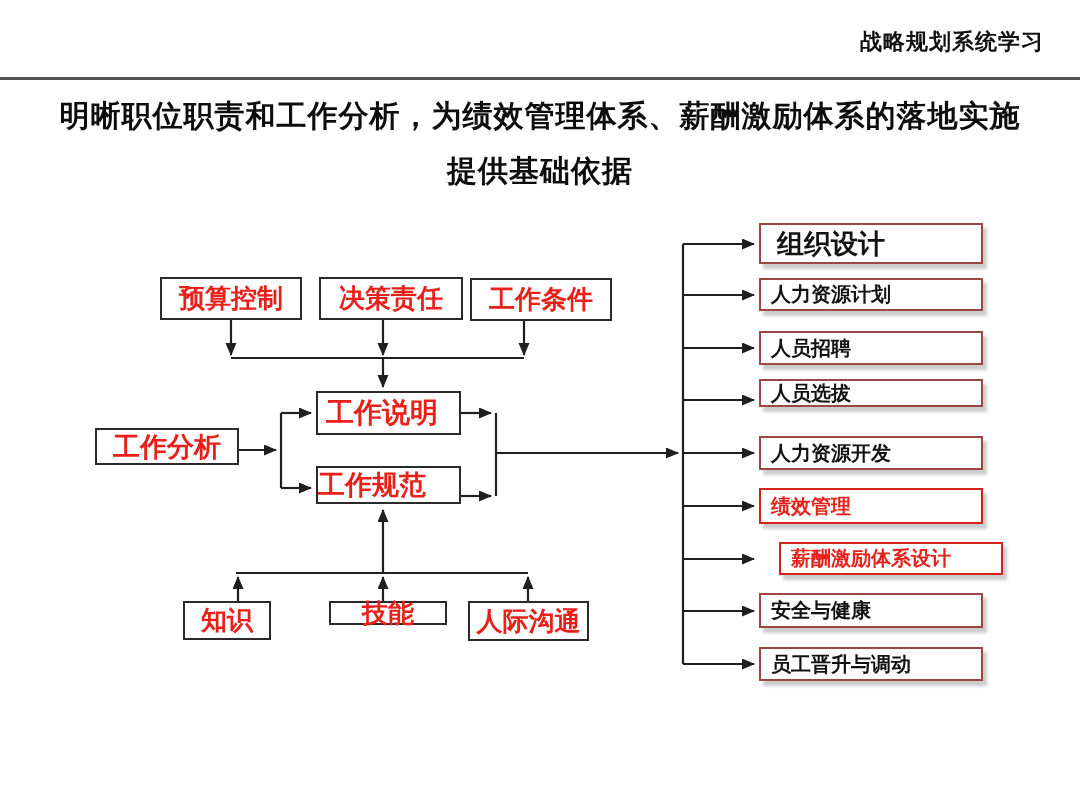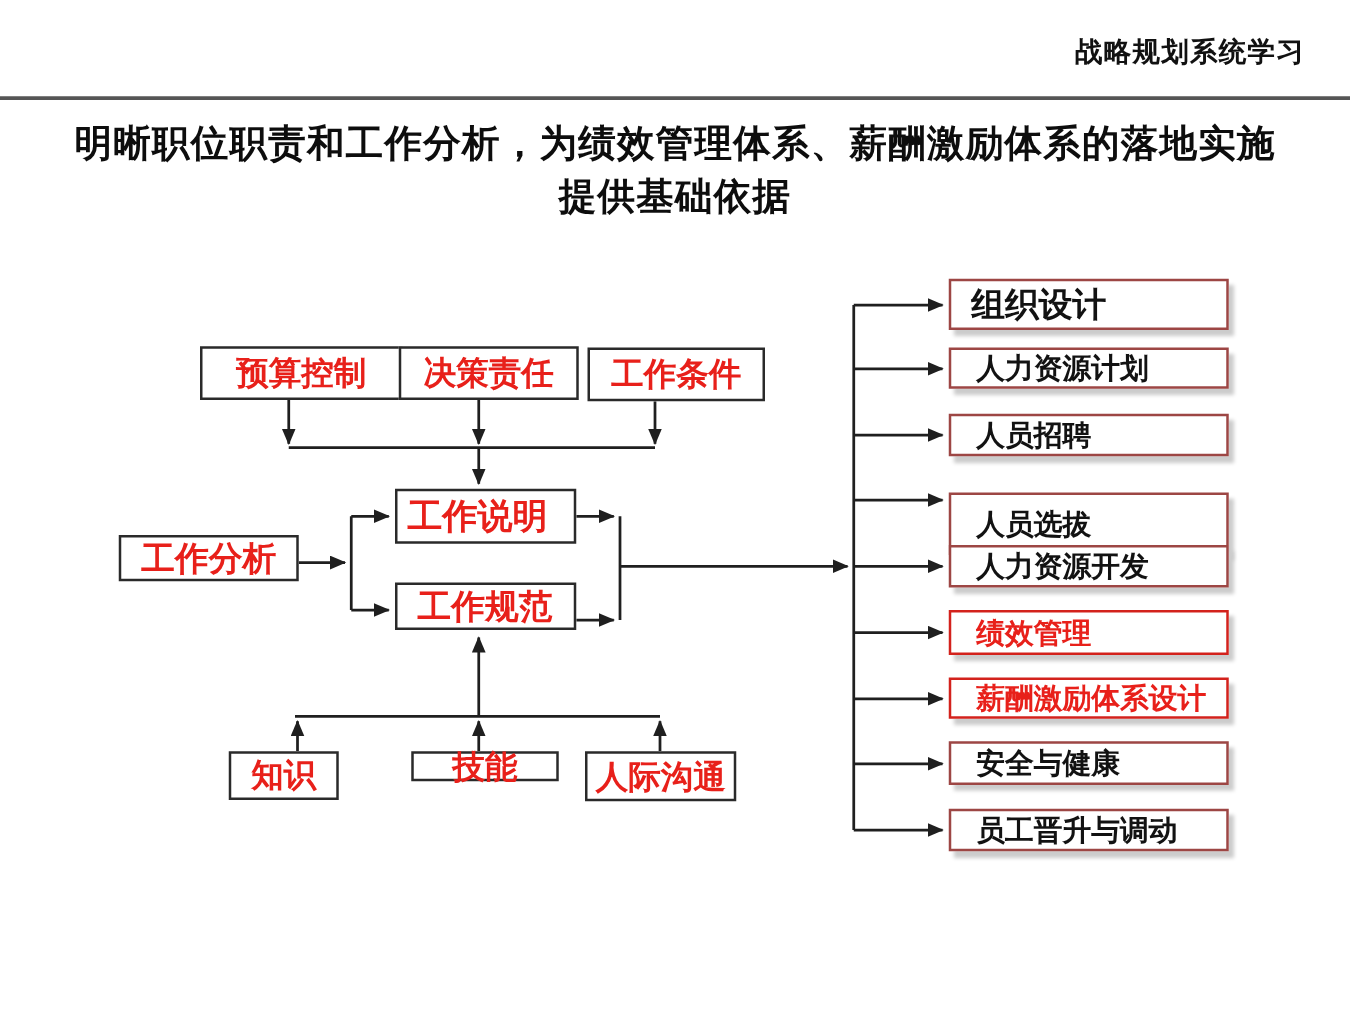--- a/index.html
+++ b/index.html
@@ -37,21 +37,21 @@
   .title-wrap {
     position: absolute;
     top: 96px;
     left: 0;
     width: 1080px;
     text-align: center;
     color: var(--title-color, #0d0d0d);
     font-weight: bold;
   }
   .title-line1 { font-size: 30px; line-height: 40px; letter-spacing: 1px; }
-  .title-line2 { font-size: 30px; line-height: 40px; margin-top: 2px; letter-spacing: 1px; }
+  .title-line2 { font-size: 30px; line-height: 40px; margin-top: 15px; letter-spacing: 1px; }
 
   
   #connectors {
     position: absolute;
     top: 0; left: 0;
     width: 1080px;
     height: 810px;
   }
   #connectors .ln {
     stroke: var(--connector, #1f1f1f);
@@ -67,59 +67,59 @@
     border: 2px solid var(--node-border, #2a2a2a);
     color: var(--accent-red, #e8201a);
     font-weight: bold;
     display: flex;
     align-items: center;
     justify-content: center;
     font-size: 26px;
     white-space: nowrap;
   }
 
-  #node-budget        { left: 160px; top: 277px; width: 162px; height: 43px; }
+  #node-budget        { left: 160px; top: 277px; width: 142px; height: 43px; }
   #node-decision      { left: 319px; top: 277px; width: 144px; height: 43px; }
   #node-conditions    { left: 470px; top: 278px; width: 142px; height: 43px; }
   #node-analysis      { left:  95px; top: 428px; width: 144px; height: 37px; font-size: 27px; }
   #node-description   { left: 316px; top: 391px; width: 145px; height: 44px; font-size: 28px; justify-content: flex-start; padding-left: 8px; }
-  #node-specification { left: 316px; top: 466px; width: 145px; height: 38px; font-size: 27px; justify-content: flex-start; padding-left: 16px; }
+  #node-specification { left: 316px; top: 466px; width: 145px; height: 38px; font-size: 27px; justify-content: flex-start; padding-left: 0; }
   #node-knowledge     { left: 183px; top: 601px; width: 88px; height: 39px; }
   #node-skills        { left: 329px; top: 601px; width: 118px; height: 24px; }
   #node-interpersonal { left: 468px; top: 601px; width: 121px; height: 40px; }
 
   
   .hrbox {
     position: absolute;
     left: 759px;
     width: 224px;
     background: #ffffff;
     border: 2px solid var(--hr-border, #9d4644);
     box-shadow: 4px 5px 3px var(--shadow, #cccccc);
     color: #121212;
     font-weight: bold;
-    font-size: 23px;
+    font-size: 20px;
     display: flex;
     align-items: center;
     justify-content: flex-start;
-    padding-left: 20px;
+    padding-left: 10px;
     white-space: nowrap;
   }
   .hrbox.hl {
     color: var(--accent-red, #e8201a);
     border-color: var(--hr-border-hl, #d3221c);
   }
 
   #hr1 { top: 223px; height: 41px; font-size: 27px; padding-left: 16px; }
   #hr2 { top: 278px; height: 33px; }
   #hr3 { top: 331px; height: 34px; }
-  #hr4 { top: 394px; height: 50px; }
+  #hr4 { top: 379px; height: 28px; }
   #hr5 { top: 436px; height: 34px; }
   #hr6 { top: 488px; height: 36px; }
-  #hr7 { top: 542px; height: 33px; }
+  #hr7 { top: 542px; height: 33px; margin-left: 20px; }
   #hr8 { top: 593px; height: 35px; }
   #hr9 { top: 647px; height: 34px; }
 </style>
 </head>
 <body>
 
 <div id="slide">
 
   <div class="brand">战略规划系统学习</div>
   <div class="header-rule"></div>

